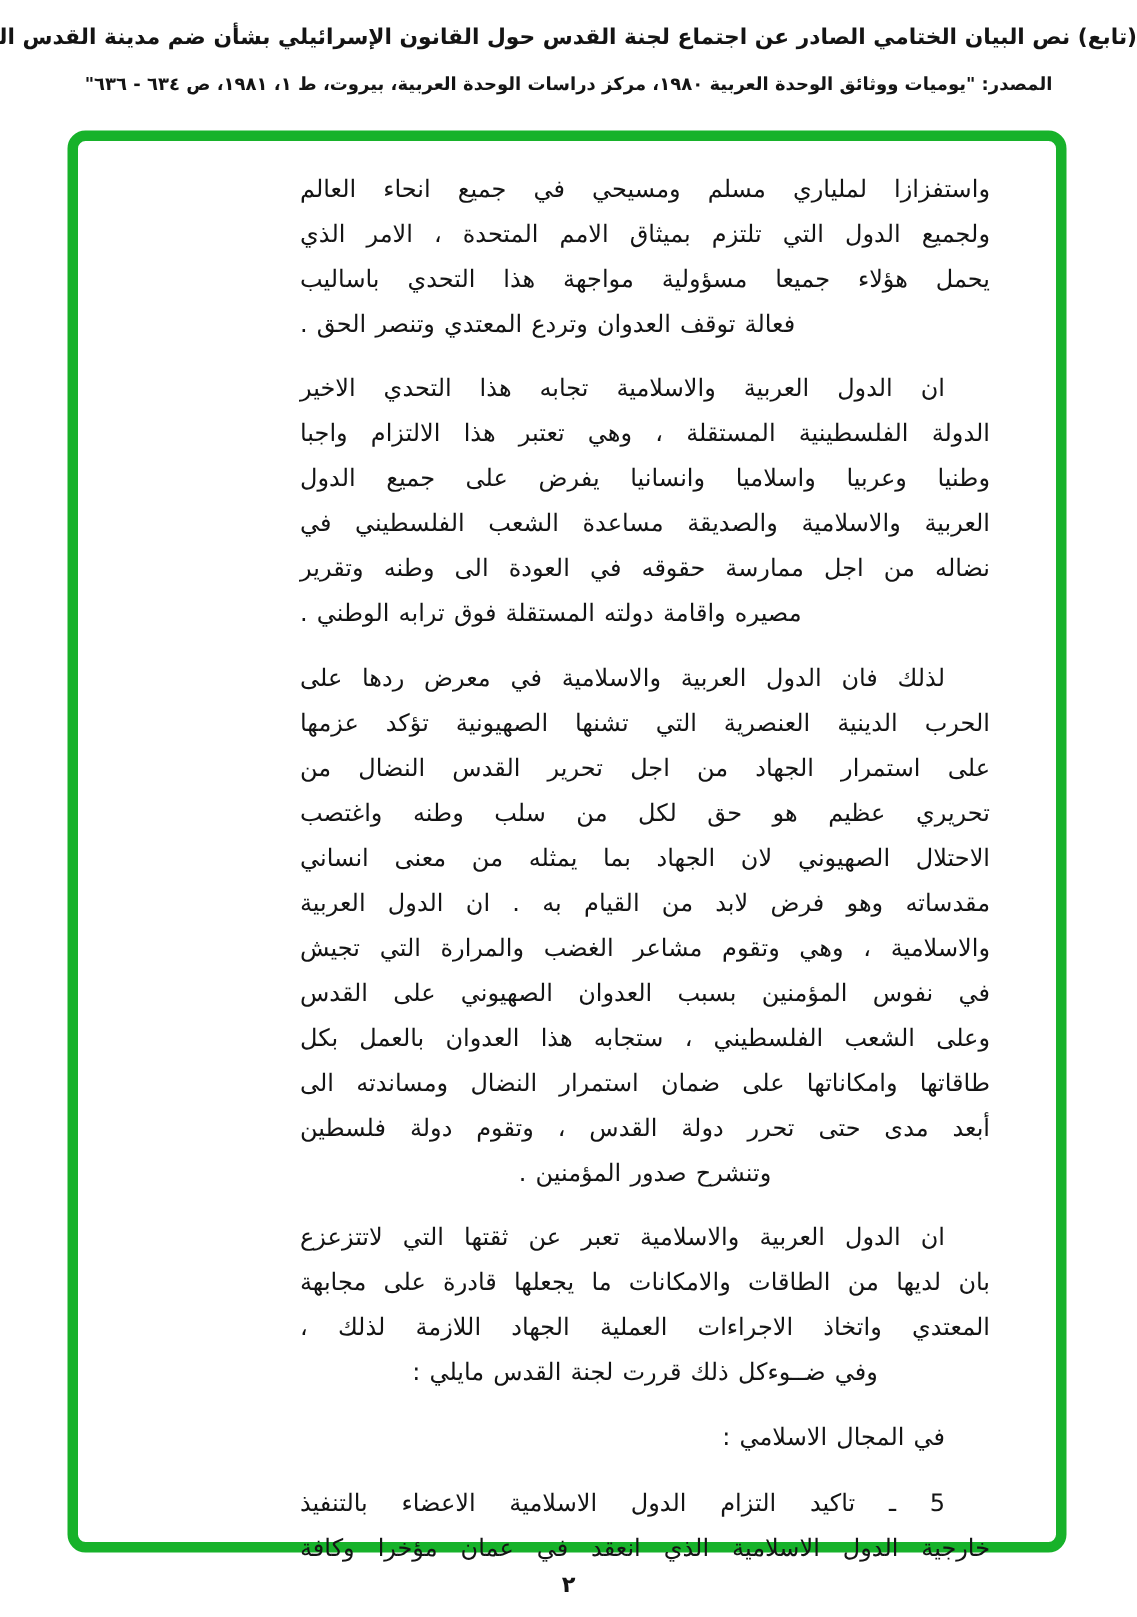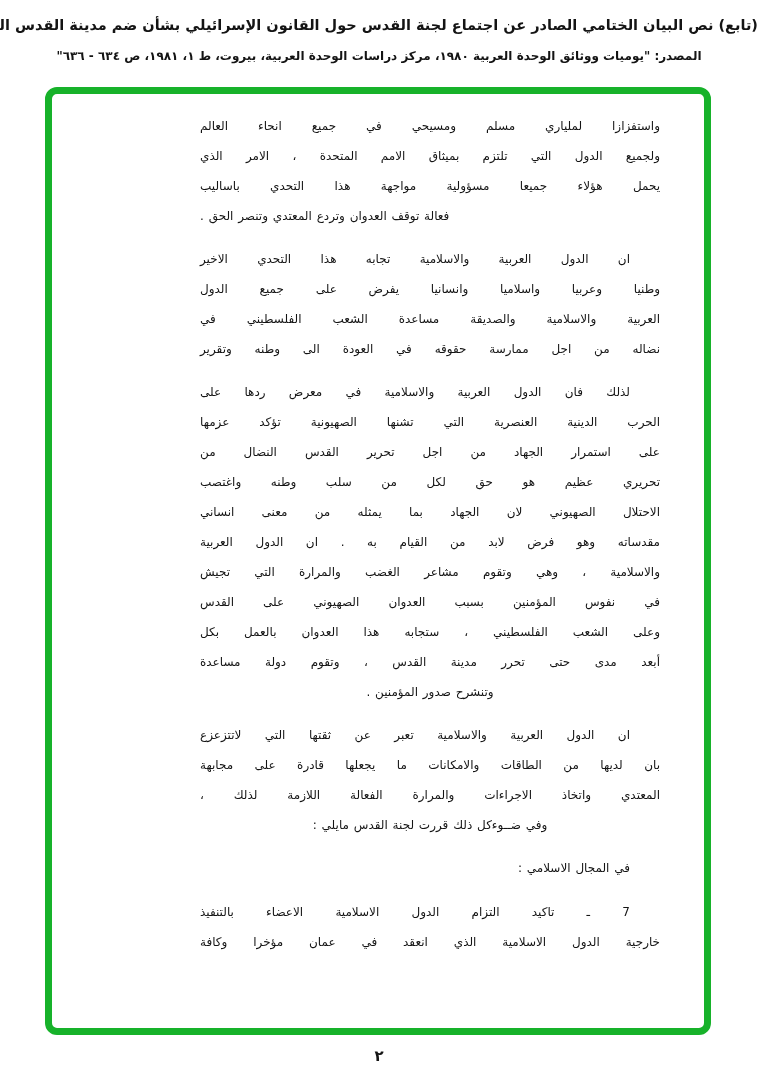--- a/index.html
+++ b/index.html
@@ -43,21 +43,21 @@
     border-radius: 12px;
     box-sizing: content-box;
     background: #ffffff;
   }
   .content {
     position: absolute;
     top: 0; left: 0; right: 0; bottom: 0;
     box-sizing: border-box;
     padding: 17px 44px 0 148px;
     direction: rtl;
-    font-size: 12px;
+    font-size: 16px;
     line-height: 30px;
     text-align: justify;
   }
   .para { margin: 0 0 13px 0; }
   .para.heading { margin: 9px 0 14px 0; }
   .ln {
     text-align: justify;
     text-align-last: justify;
     word-spacing: 1px;
   }
@@ -89,48 +89,51 @@
     <div class="content">
 
     <div class="para">
           <div class="ln a-j">واستفزازا لملياري مسلم ومسيحي في جميع انحاء العالم</div>
           <div class="ln a-j">ولجميع الدول التي تلتزم بميثاق الامم المتحدة ، الامر الذي</div>
           <div class="ln a-j">يحمل هؤلاء جميعا مسؤولية مواجهة هذا التحدي باساليب</div>
           <div class="ln a-l">فعالة توقف العدوان وتردع المعتدي وتنصر الحق .</div>
         </div>
         <div class="para">
           <div class="ln a-j ind">ان الدول العربية والاسلامية تجابه هذا التحدي الاخير</div>
+          <div class="ln a-j">الدولة الفلسطينية المستقلة ، وهي تعتبر هذا الالتزام واجبا</div>
           <div class="ln a-j">وطنيا وعربيا واسلاميا وانسانيا يفرض على جميع الدول</div>
           <div class="ln a-j">العربية والاسلامية والصديقة مساعدة الشعب الفلسطيني في</div>
           <div class="ln a-j">نضاله من اجل ممارسة حقوقه في العودة الى وطنه وتقرير</div>
+          <div class="ln a-l">مصيره واقامة دولته المستقلة فوق ترابه الوطني .</div>
         </div>
         <div class="para">
           <div class="ln a-j ind">لذلك فان الدول العربية والاسلامية في معرض ردها على</div>
           <div class="ln a-j">الحرب الدينية العنصرية التي تشنها الصهيونية تؤكد عزمها</div>
           <div class="ln a-j">على استمرار الجهاد من اجل تحرير القدس النضال من</div>
           <div class="ln a-j">تحريري عظيم هو حق لكل من سلب وطنه واغتصب</div>
           <div class="ln a-j">الاحتلال الصهيوني لان الجهاد بما يمثله من معنى انساني</div>
           <div class="ln a-j">مقدساته وهو فرض لابد من القيام به . ان الدول العربية</div>
           <div class="ln a-j">والاسلامية ، وهي وتقوم مشاعر الغضب والمرارة التي تجيش</div>
           <div class="ln a-j">في نفوس المؤمنين بسبب العدوان الصهيوني على القدس</div>
           <div class="ln a-j">وعلى الشعب الفلسطيني ، ستجابه هذا العدوان بالعمل بكل</div>
-          <div class="ln a-j">أبعد مدى حتى تحرر مدينة القدس ، وتقوم دولة مساعدة</div>
+          <div class="ln a-j">طاقاتها وامكاناتها على ضمان استمرار النضال ومساندته الى</div>
+          <div class="ln a-j">أبعد مدى حتى تحرر دولة القدس ، وتقوم دولة فلسطين</div>
           <div class="ln a-c">وتنشرح صدور المؤمنين .</div>
         </div>
         <div class="para">
           <div class="ln a-j ind">ان الدول العربية والاسلامية تعبر عن ثقتها التي لاتتزعزع</div>
           <div class="ln a-j">بان لديها من الطاقات والامكانات ما يجعلها قادرة على مجابهة</div>
-          <div class="ln a-j">المعتدي واتخاذ الاجراءات والمرارة الفعالة اللازمة لذلك ،</div>
+          <div class="ln a-j">المعتدي واتخاذ الاجراءات العملية الجهاد اللازمة لذلك ،</div>
           <div class="ln a-c">وفي ضــوءكل ذلك قررت لجنة القدس مايلي :</div>
         </div>
         <div class="para heading">
           <div class="ln a-r ind">في المجال الاسلامي :</div>
         </div>
         <div class="para">
-          <div class="ln a-j ind">7 ـ تاكيد التزام الدول الاسلامية الاعضاء بالتنفيذ</div>
+          <div class="ln a-j ind">5 ـ تاكيد التزام الدول الاسلامية الاعضاء بالتنفيذ</div>
           <div class="ln a-j">خارجية الدول الاسلامية الذي انعقد في عمان مؤخرا وكافة</div>
         </div>
       </div>
   </div>
 
   <div class="pagenum">٢</div>
 
 </div>
 
 </body></html>

